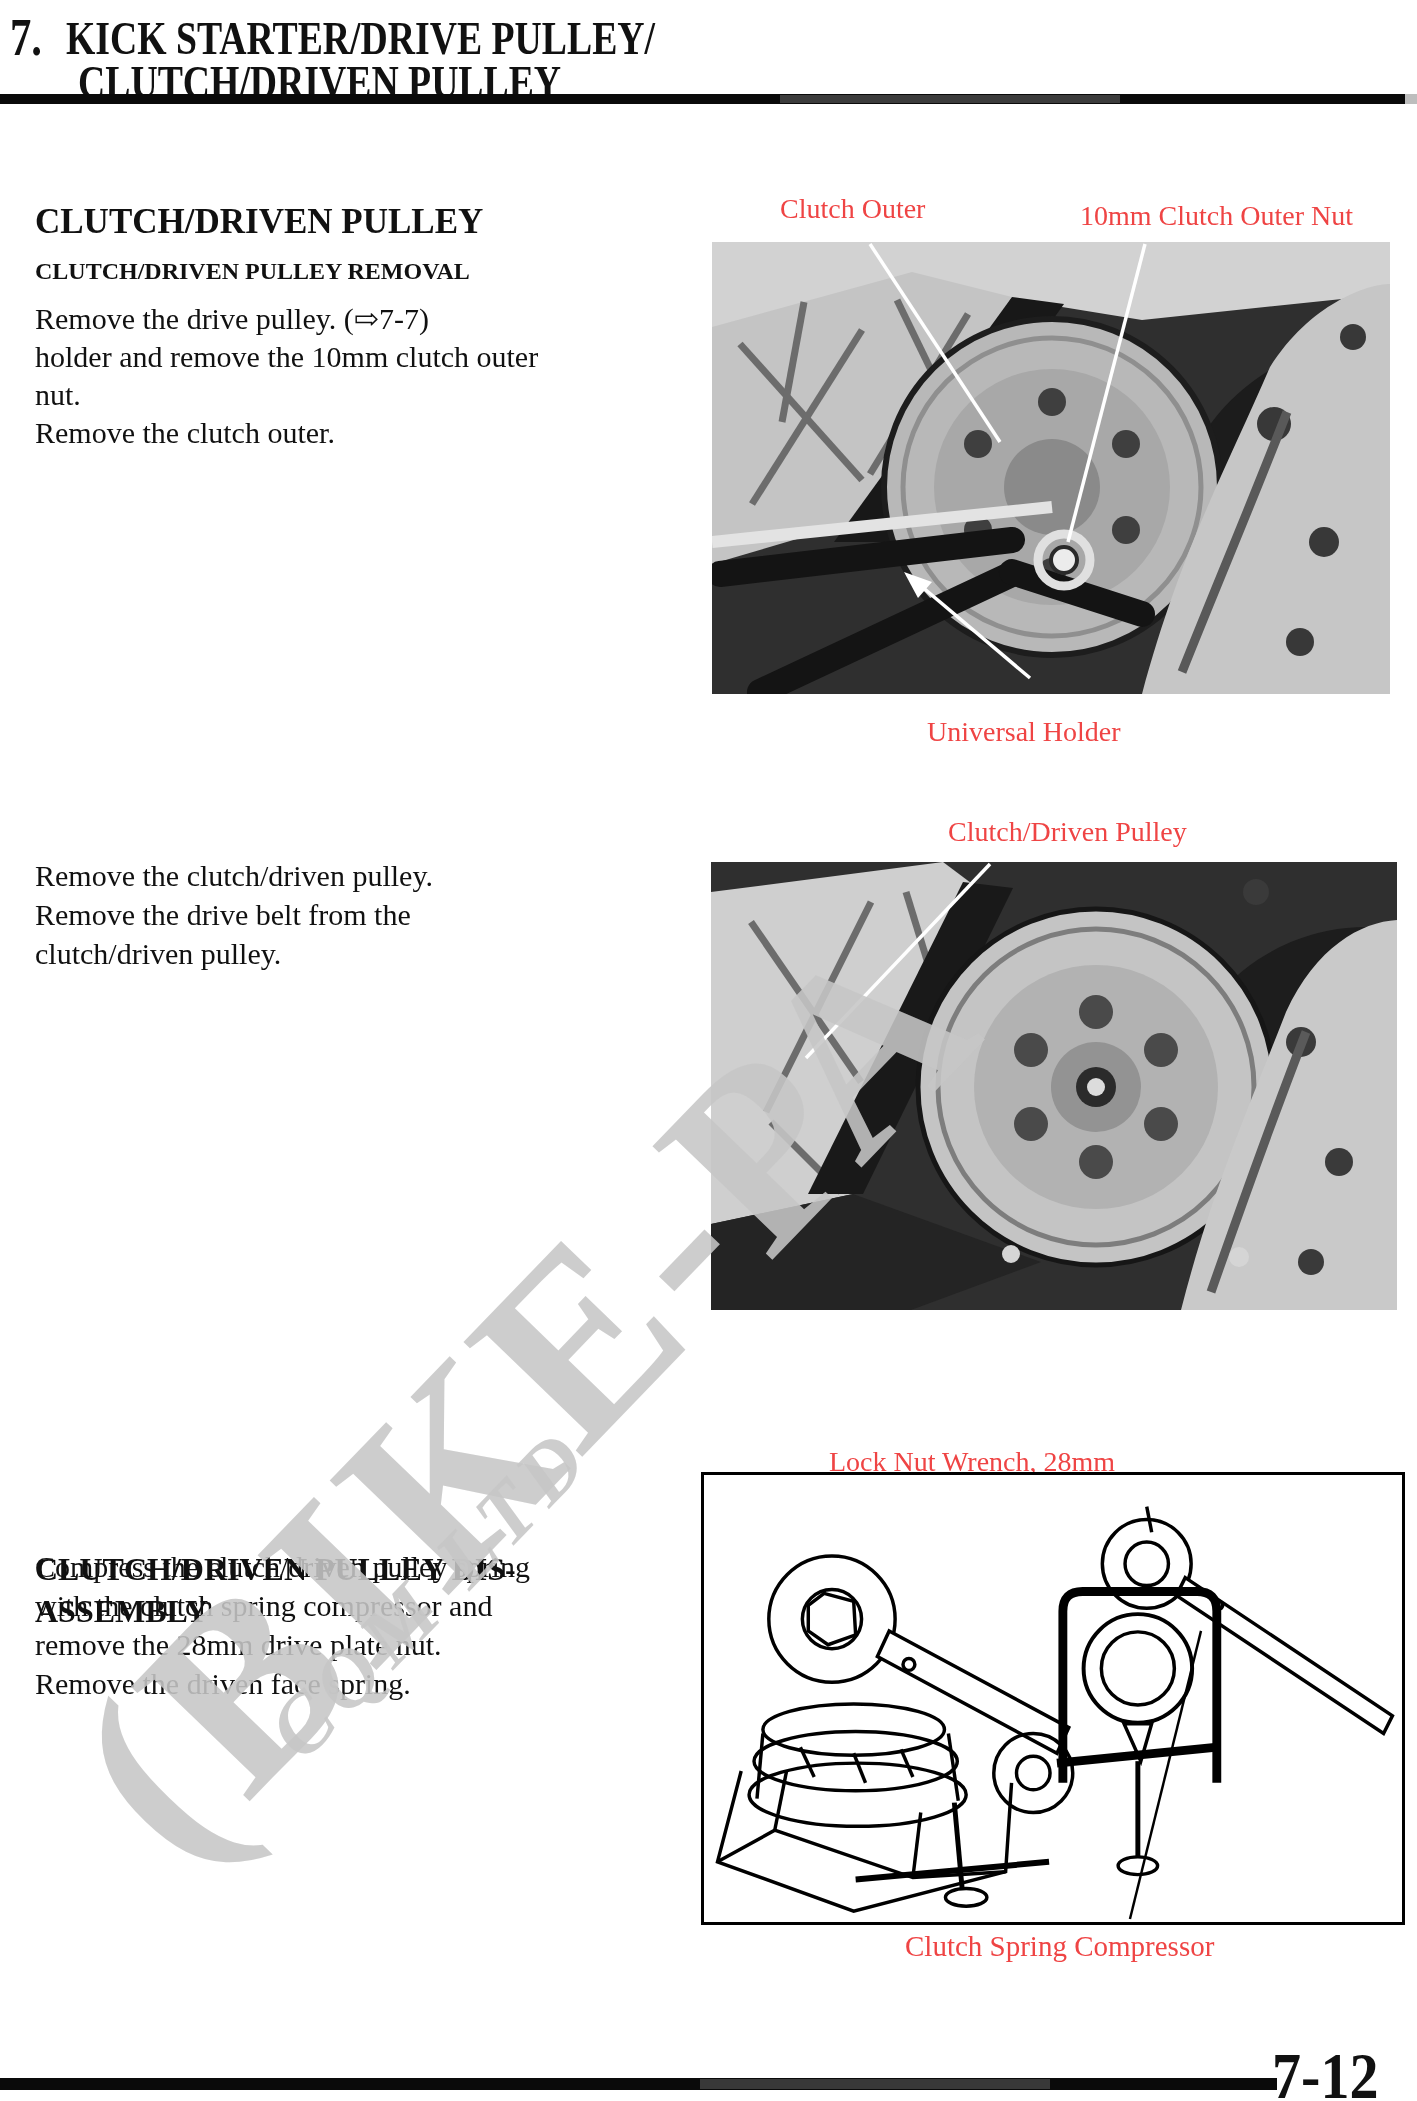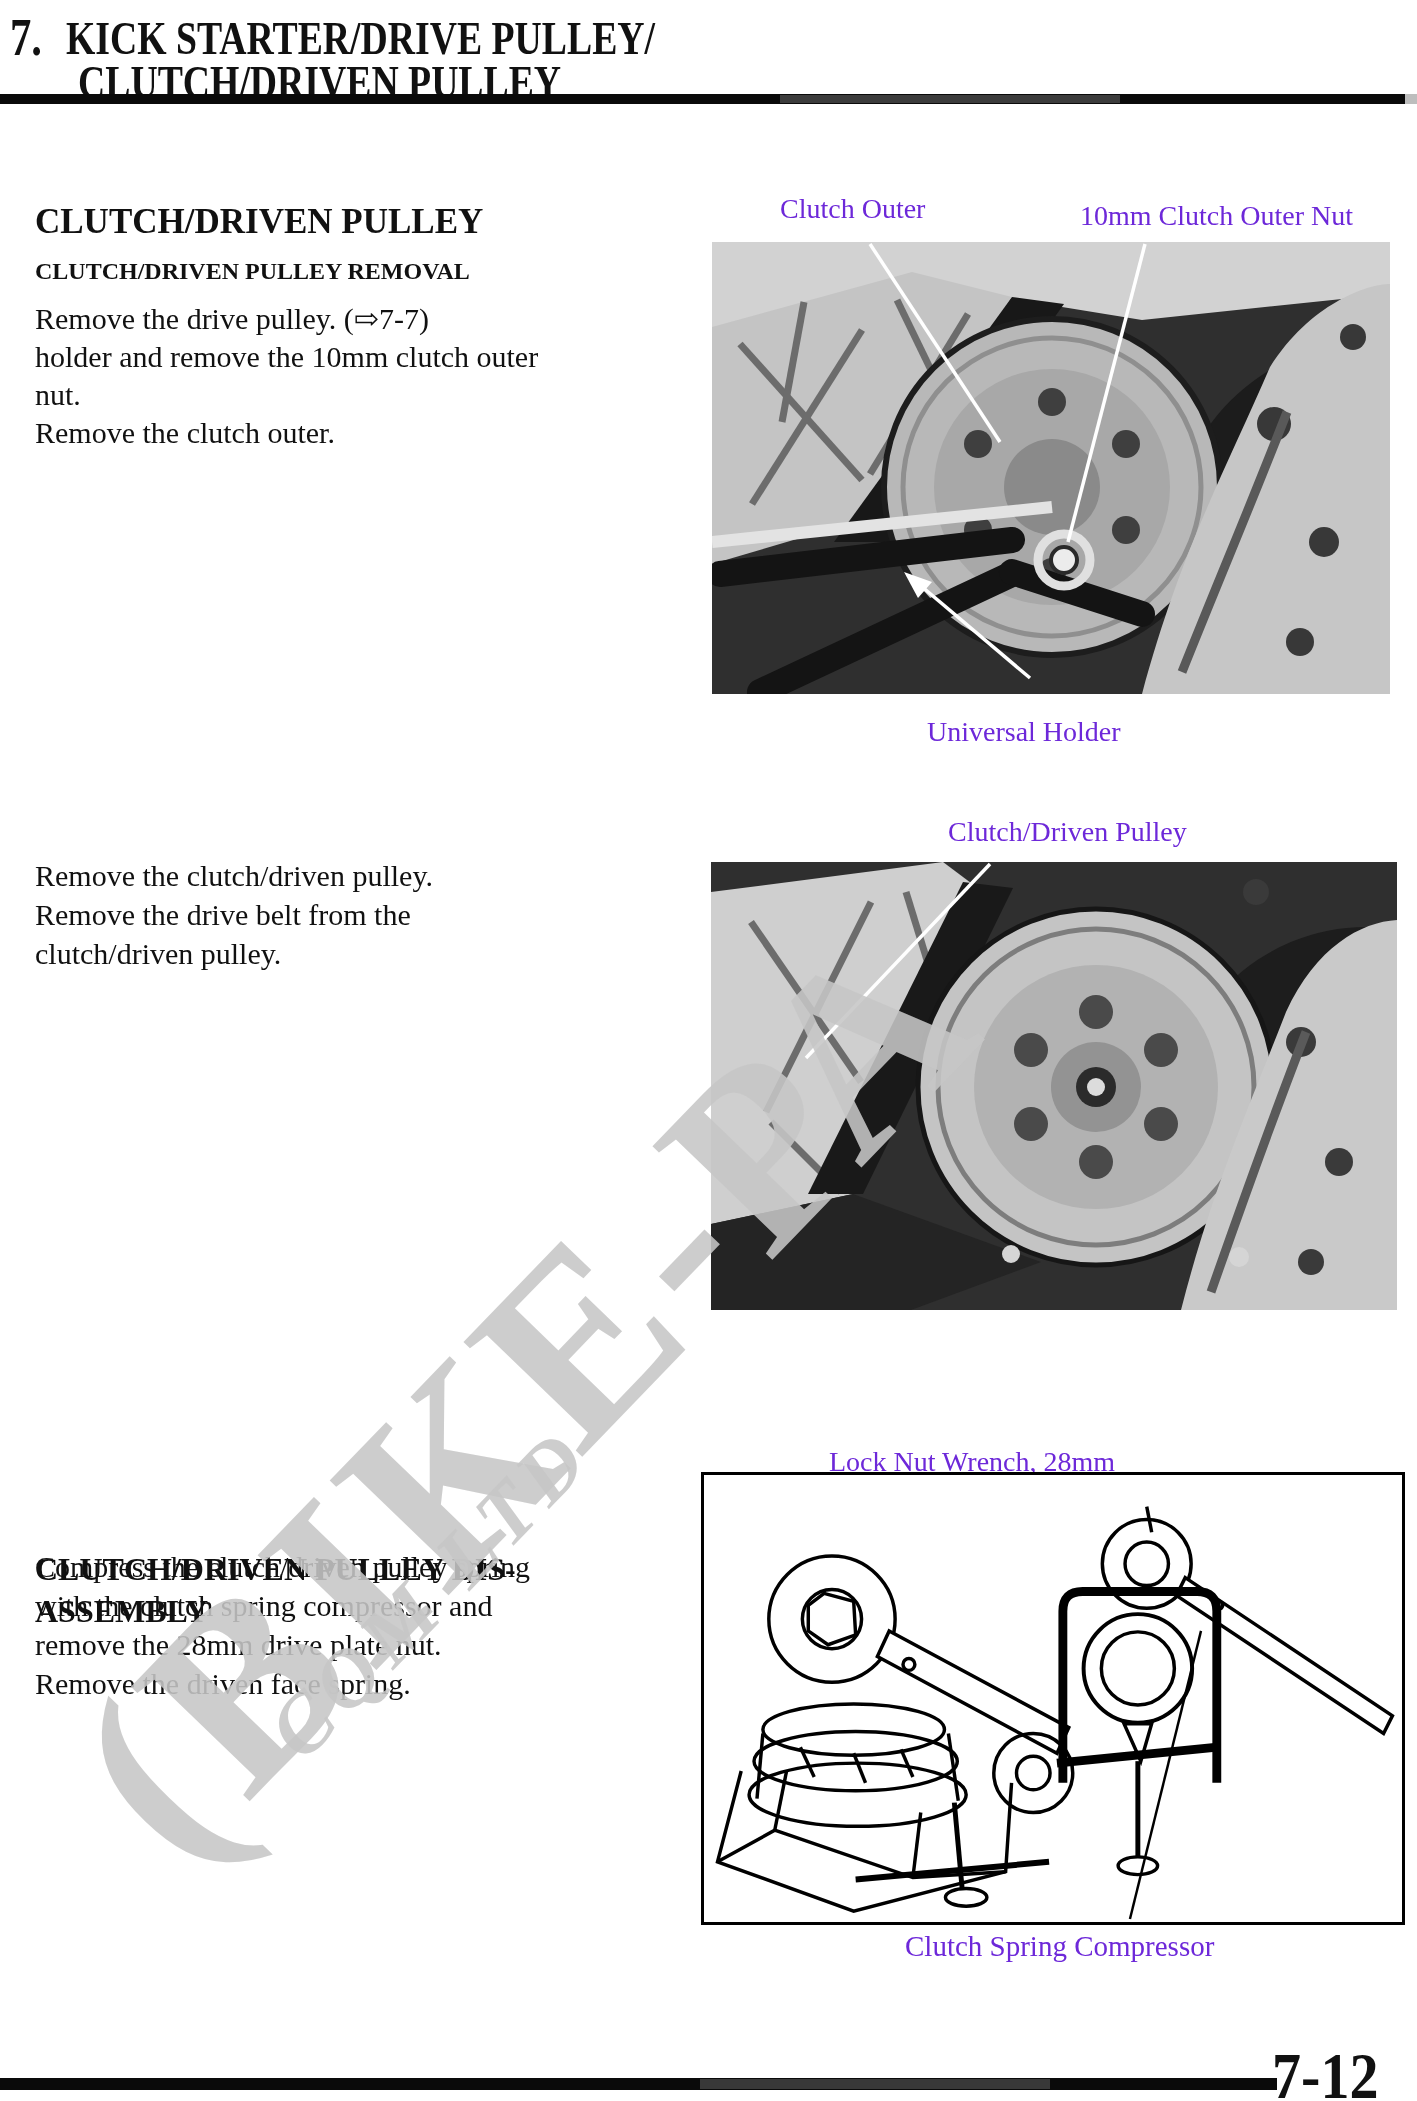--- a/index.html
+++ b/index.html
@@ -22,21 +22,21 @@
   
   .sec-heading{left:35px;top:202px;font-size:35px;font-weight:bold;white-space:nowrap;}
   .sub-heading{left:35px;top:258px;font-size:24px;font-weight:bold;white-space:nowrap;}
   .body-par{left:35px;font-size:30px;line-height:38px;white-space:nowrap;}
   .par-removal-1{top:300px;}
   .par-removal-2{top:856px;line-height:39px;}
   .dis-heading{left:35px;top:1548px;font-size:32px;font-weight:bold;line-height:42px;white-space:nowrap;}
   .par-dis{top:1547px;line-height:39px;}
 
   
-  .fig-label{font-size:28px;color:#6d28d9;white-space:nowrap;}
+  .fig-label{font-size:28px;color:#ef4444;white-space:nowrap;}
 
   
   .photo{background:#333;}
   .drawing-box{border:3px solid #000;background:#fff;box-sizing:border-box;}
 
   
   .wm{pointer-events:none;white-space:nowrap;transform-origin:0 0;}
   .wm-big{
     left:16px;top:1712px;transform:rotate(-46deg);
     font-size:252px;font-weight:bold;letter-spacing:10px;

